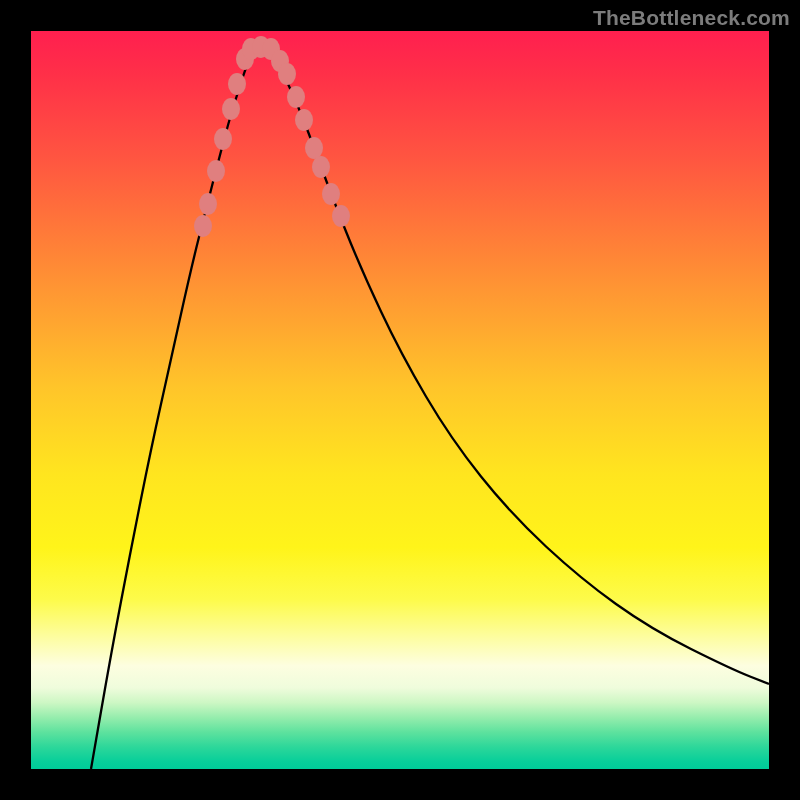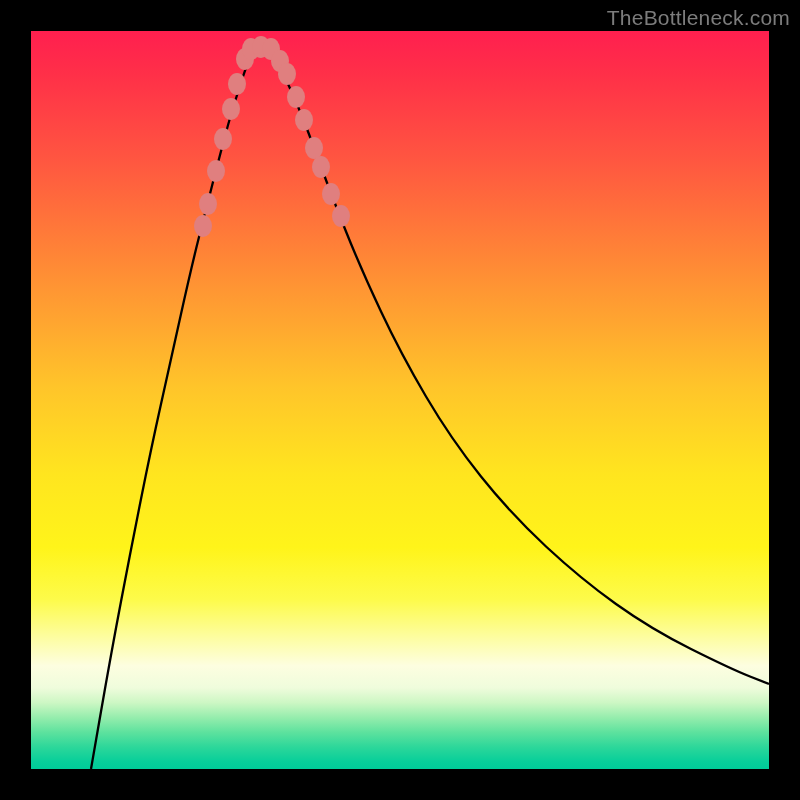--- a/index.html
+++ b/index.html
@@ -53,21 +53,21 @@
       #07cf9a 99%,
       #00cc99 100%
     );
   }
   .watermark {
     position: absolute;
     right: 10px;
     top: 6px;
     color: #7c7c7c;
     font-size: 21px;
-    font-weight: 400;
+    font-weight: 700;
     letter-spacing: 0.2px;
     text-align: right;
     pointer-events: none;
   }
   svg {
     position: absolute;
     left: 0;
     top: 0;
   }
 </style>

